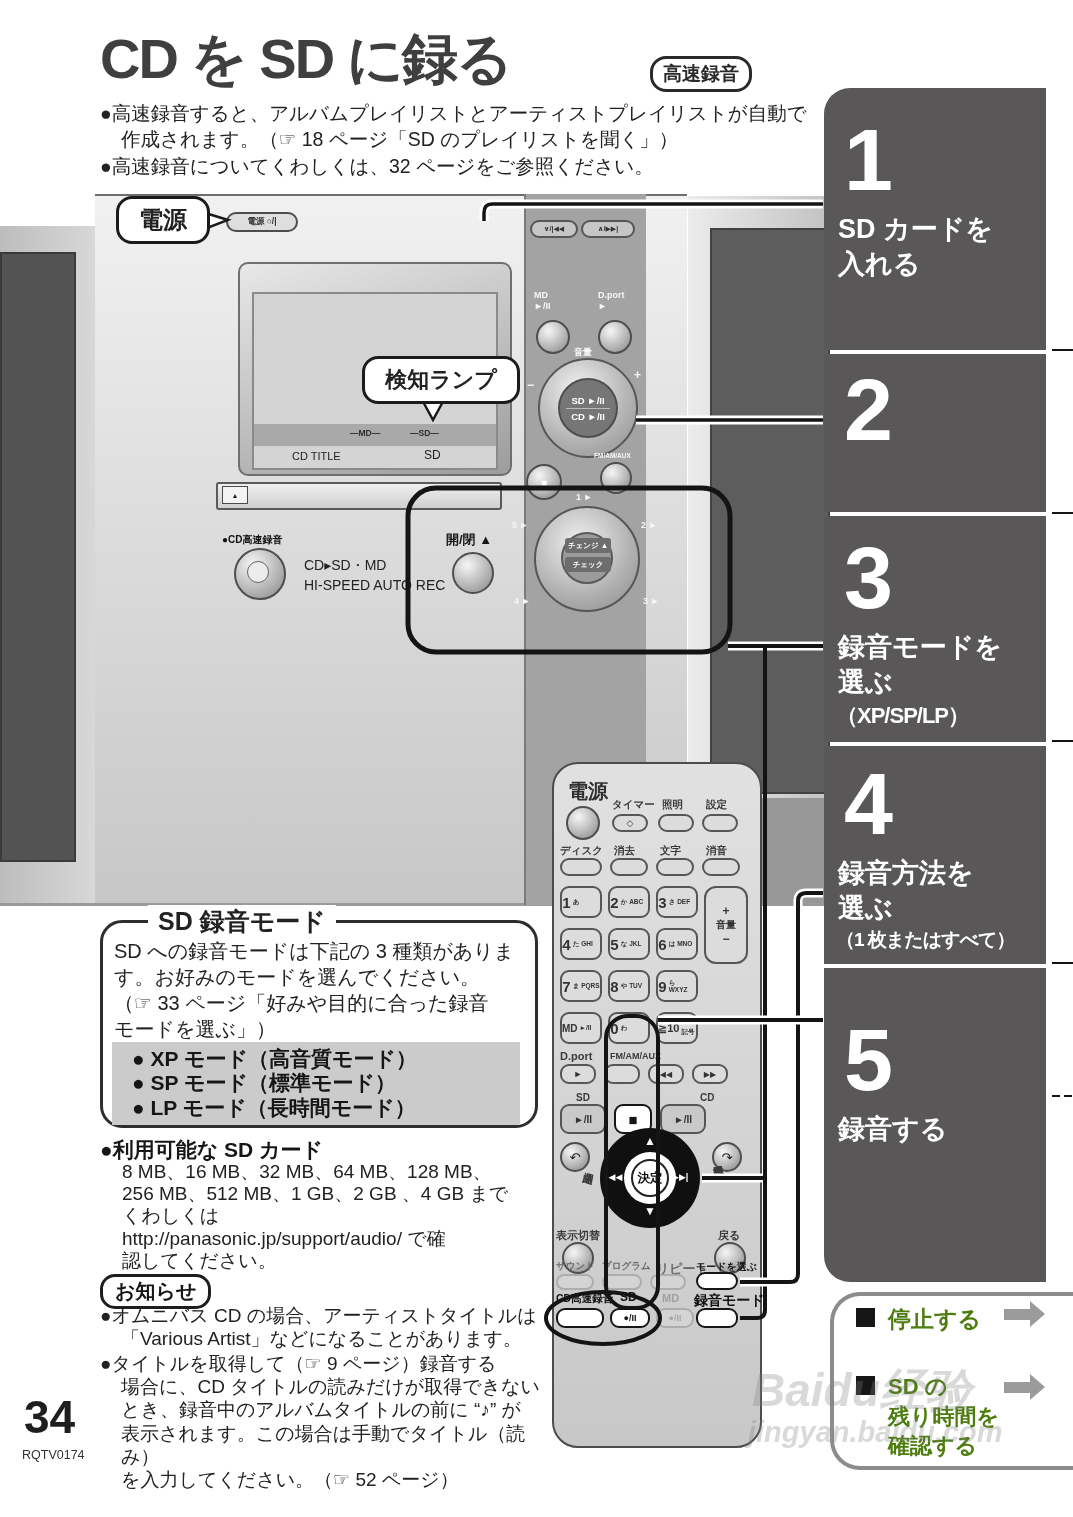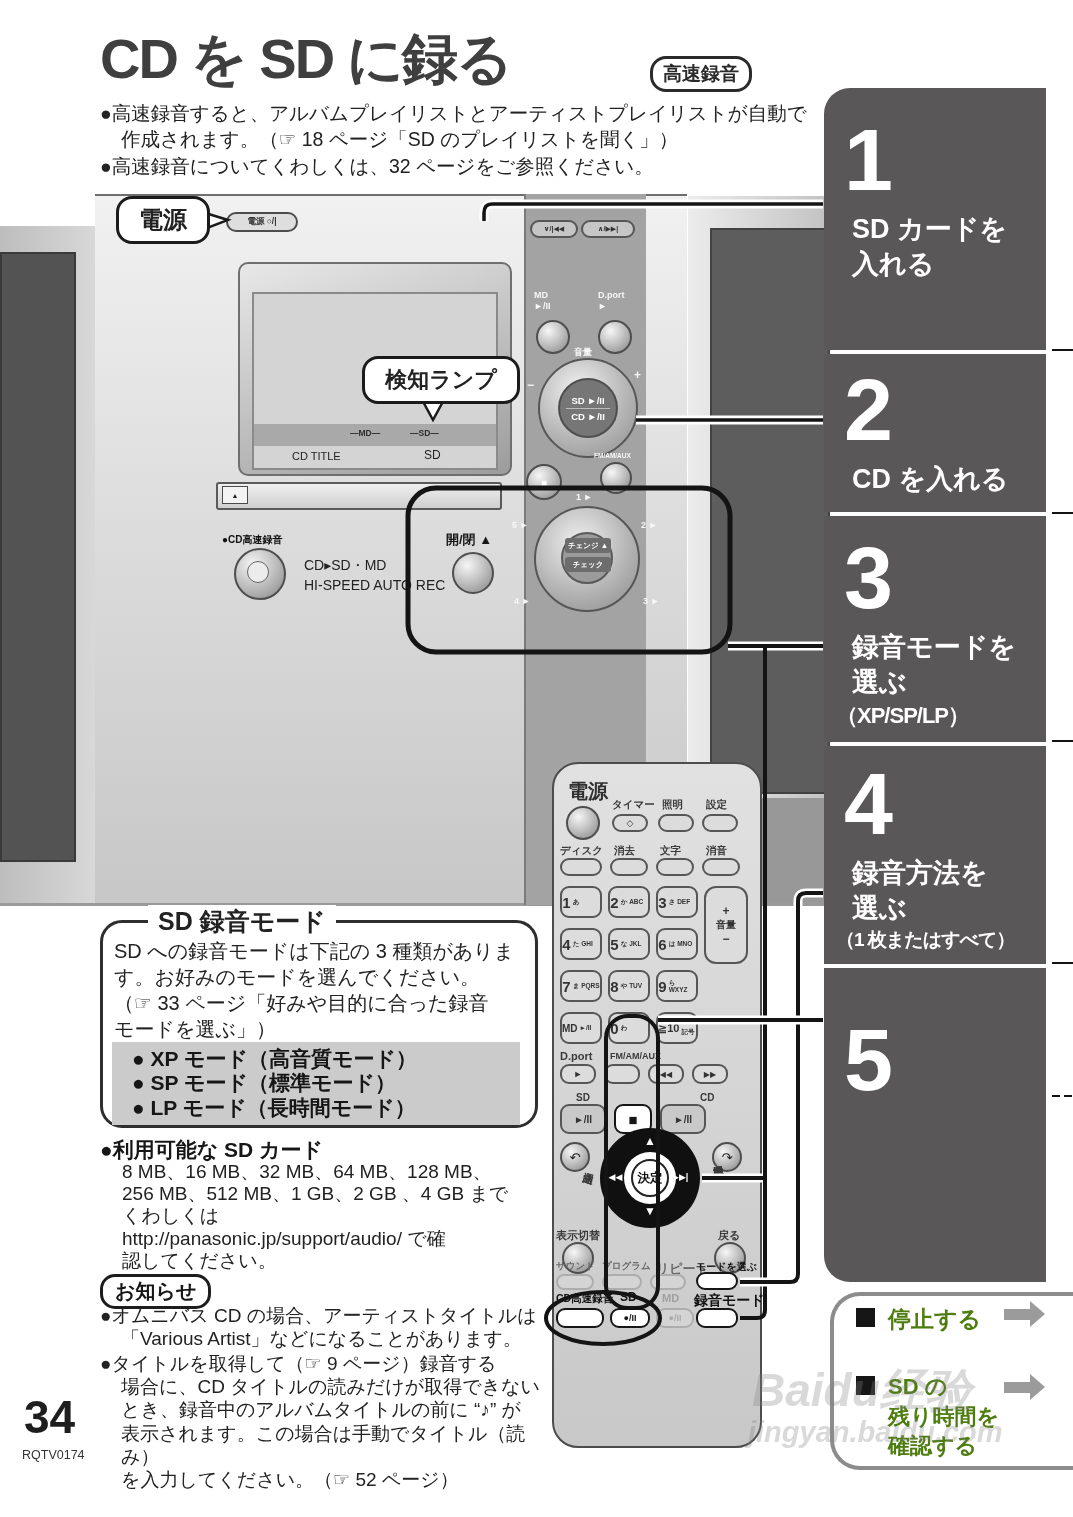--- a/index.html
+++ b/index.html
@@ -10,21 +10,21 @@
 
   
   .title{left:100px;top:22px;font-size:56px;font-weight:700;letter-spacing:-2px;color:#3f3f3f}
   .badge{left:650px;top:56px;border:3px solid #2a2a2a;border-radius:16px;padding:2px 10px;
          font-size:19px;font-weight:bold;color:#2a2a2a;background:#fff}
   .intro{font-size:19.5px;line-height:1.33;color:#222;padding-left:21px;text-indent:-21px;white-space:pre-line;width:720px}
 
   
   .step{position:absolute;left:824px;width:222px;background:#595757;color:#fff;box-sizing:border-box}
   .step .n{font-size:88px;font-weight:bold;line-height:1;margin:28px 0 0 20px}
-  .step .l{font-size:27px;font-weight:bold;line-height:1.28;margin:8px 0 0 28px;white-space:pre-line}
+  .step .l{font-size:27px;font-weight:bold;line-height:1.28;margin:8px 0 0 14px;white-space:pre-line}
   .step .s{font-size:22px;font-weight:bold;margin:2px 0 0 12px;letter-spacing:-1px}
   .tick{position:absolute;left:1052px;width:21px;height:0;border-top:2.5px solid #141414}
 
   
   .balloon{position:absolute;background:#fff;border:3px solid #1b1b1b;border-radius:16px;
            display:flex;align-items:center;justify-content:center;font-weight:bold;z-index:6;color:#222}
 
   
   .cbtn{position:absolute;border-radius:50%;border:2px solid #4e4e4e;
         background:radial-gradient(circle at 35% 30%,#f6f6f6,#9e9e9e 78%)}
@@ -281,36 +281,36 @@
   <polygon points="420,396 446,396 433,420" fill="#fff" stroke="#1b1b1b" stroke-width="2.5"></polygon>
 </svg>
 
 <div class="step" style="top:88px;height:262px;border-radius:26px 0 0 0">
   <div class="n">1</div>
   <div class="l">SD カードを
 入れる</div>
 </div>
 <div class="step" style="top:354px;height:158px">
   <div class="n" style="margin-top:12px">2</div>
-  <div class="l">CD を入れる</div>
 </div>
 <div class="step" style="top:516px;height:226px">
   <div class="n" style="margin-top:18px">3</div>
   <div class="l">録音モードを
 選ぶ</div>
   <div class="s">（XP/SP/LP）</div>
 </div>
 <div class="step" style="top:746px;height:218px">
   <div class="n" style="margin-top:14px">4</div>
   <div class="l">録音方法を
 選ぶ</div>
   <div class="s" style="font-size:19px">（1 枚またはすべて）</div>
 </div>
 <div class="step" style="top:968px;height:314px;border-radius:0 0 0 26px">
   <div class="n" style="margin-top:48px">5</div>
+  <div class="l">録音する</div>
 </div>
 <div class="tick" style="top:349px"></div>
 <div class="tick" style="top:512px"></div>
 <div class="tick" style="top:740px"></div>
 <div class="tick" style="top:962px"></div>
 <div class="tick" style="top:1095px;width:8px"></div>
 <div class="tick" style="top:1095px;left:1064px;width:8px"></div>
 
 <div class="abs modebox"></div>
 <div class="abs modetitle">SD 録音モード</div>

